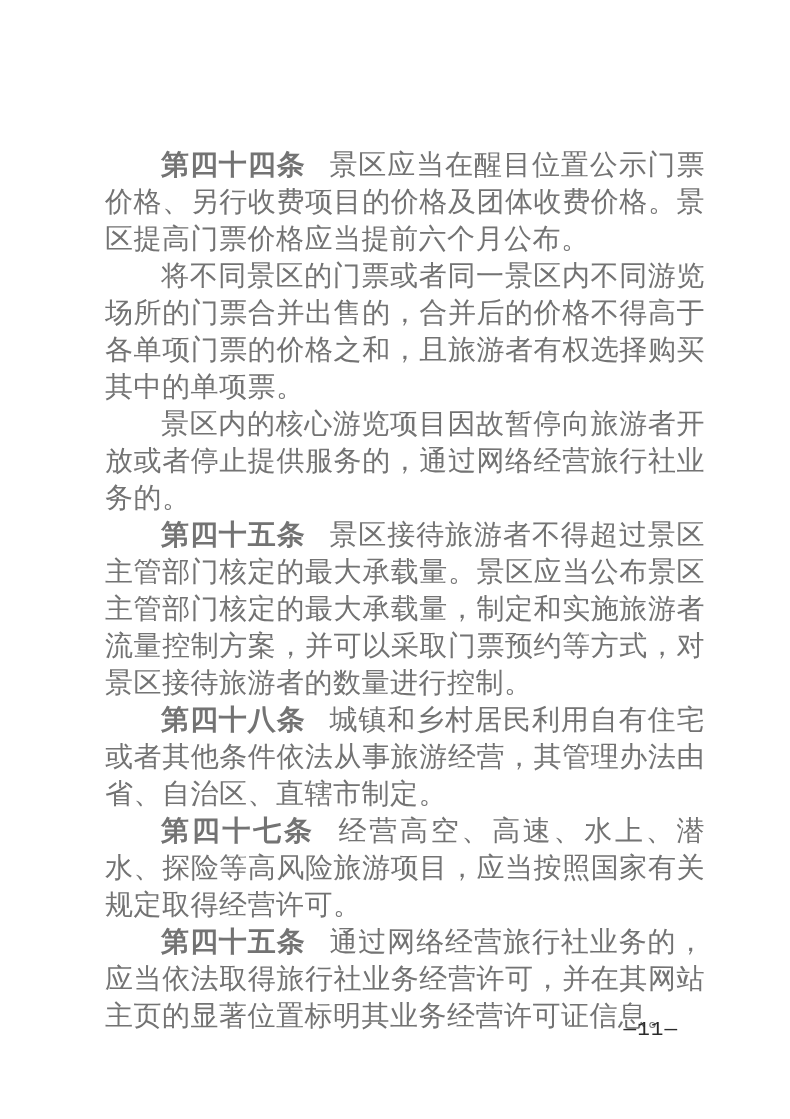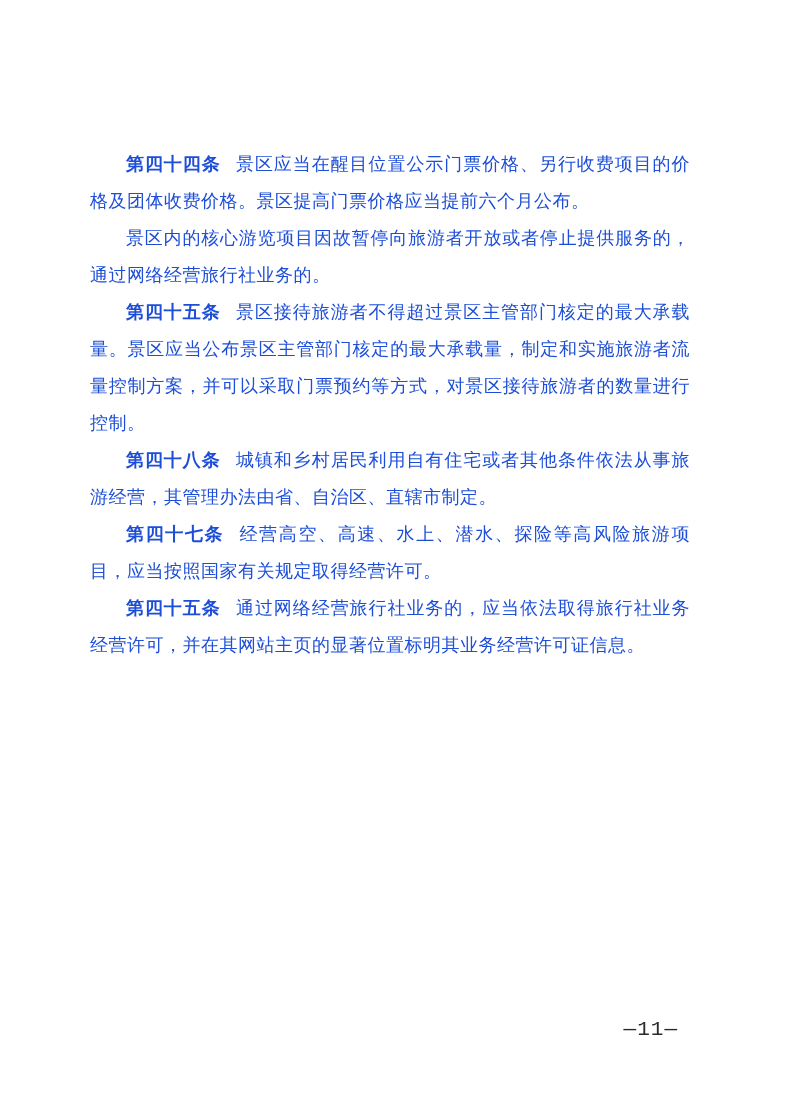--- a/index.html
+++ b/index.html
@@ -18,24 +18,24 @@
     position: absolute;
     top: 0;
     left: 0;
     width: 790px;
     height: 1119px;
     background: #ffffff;
   }
   .text-block {
     position: absolute;
     top: 146px;
-    left: 90px;
+    left: 105px;
     width: 600px;
-    color: #1d4ed8;
-    font-size: 18px;
+    color: #737373;
+    font-size: 28px;
     line-height: 37px;
     text-align: justify;
   }
   .para {
     margin: 0;
     text-indent: 2em;
     letter-spacing: 0.5px;
   }
   .art {
     font-weight: bold;
@@ -56,20 +56,21 @@
 </style>
 </head>
 <body>
 
 <div class="page">
 
   <div class="text-block">
 
     <p class="para"><strong class="art">第四十四条</strong><span>景区应当在醒目位置公示门票价格、另行收费项目的价格及团体收费价格。景区提高门票价格应当提前六个月公布。</span></p>
 
+    <p class="para"><strong class="art"></strong><span>将不同景区的门票或者同一景区内不同游览场所的门票合并出售的，合并后的价格不得高于各单项门票的价格之和，且旅游者有权选择购买其中的单项票。</span></p>
 
     <p class="para"><strong class="art"></strong><span>景区内的核心游览项目因故暂停向旅游者开放或者停止提供服务的，通过网络经营旅行社业务的。</span></p>
 
     <p class="para"><strong class="art">第四十五条</strong><span>景区接待旅游者不得超过景区主管部门核定的最大承载量。景区应当公布景区主管部门核定的最大承载量，制定和实施旅游者流量控制方案，并可以采取门票预约等方式，对景区接待旅游者的数量进行控制。</span></p>
 
 
     <p class="para"><strong class="art">第四十八条</strong><span>城镇和乡村居民利用自有住宅或者其他条件依法从事旅游经营，其管理办法由省、自治区、直辖市制定。</span></p>
 
     <p class="para"><strong class="art">第四十七条</strong><span>经营高空、高速、水上、潜水、探险等高风险旅游项目，应当按照国家有关规定取得经营许可。</span></p>
 

